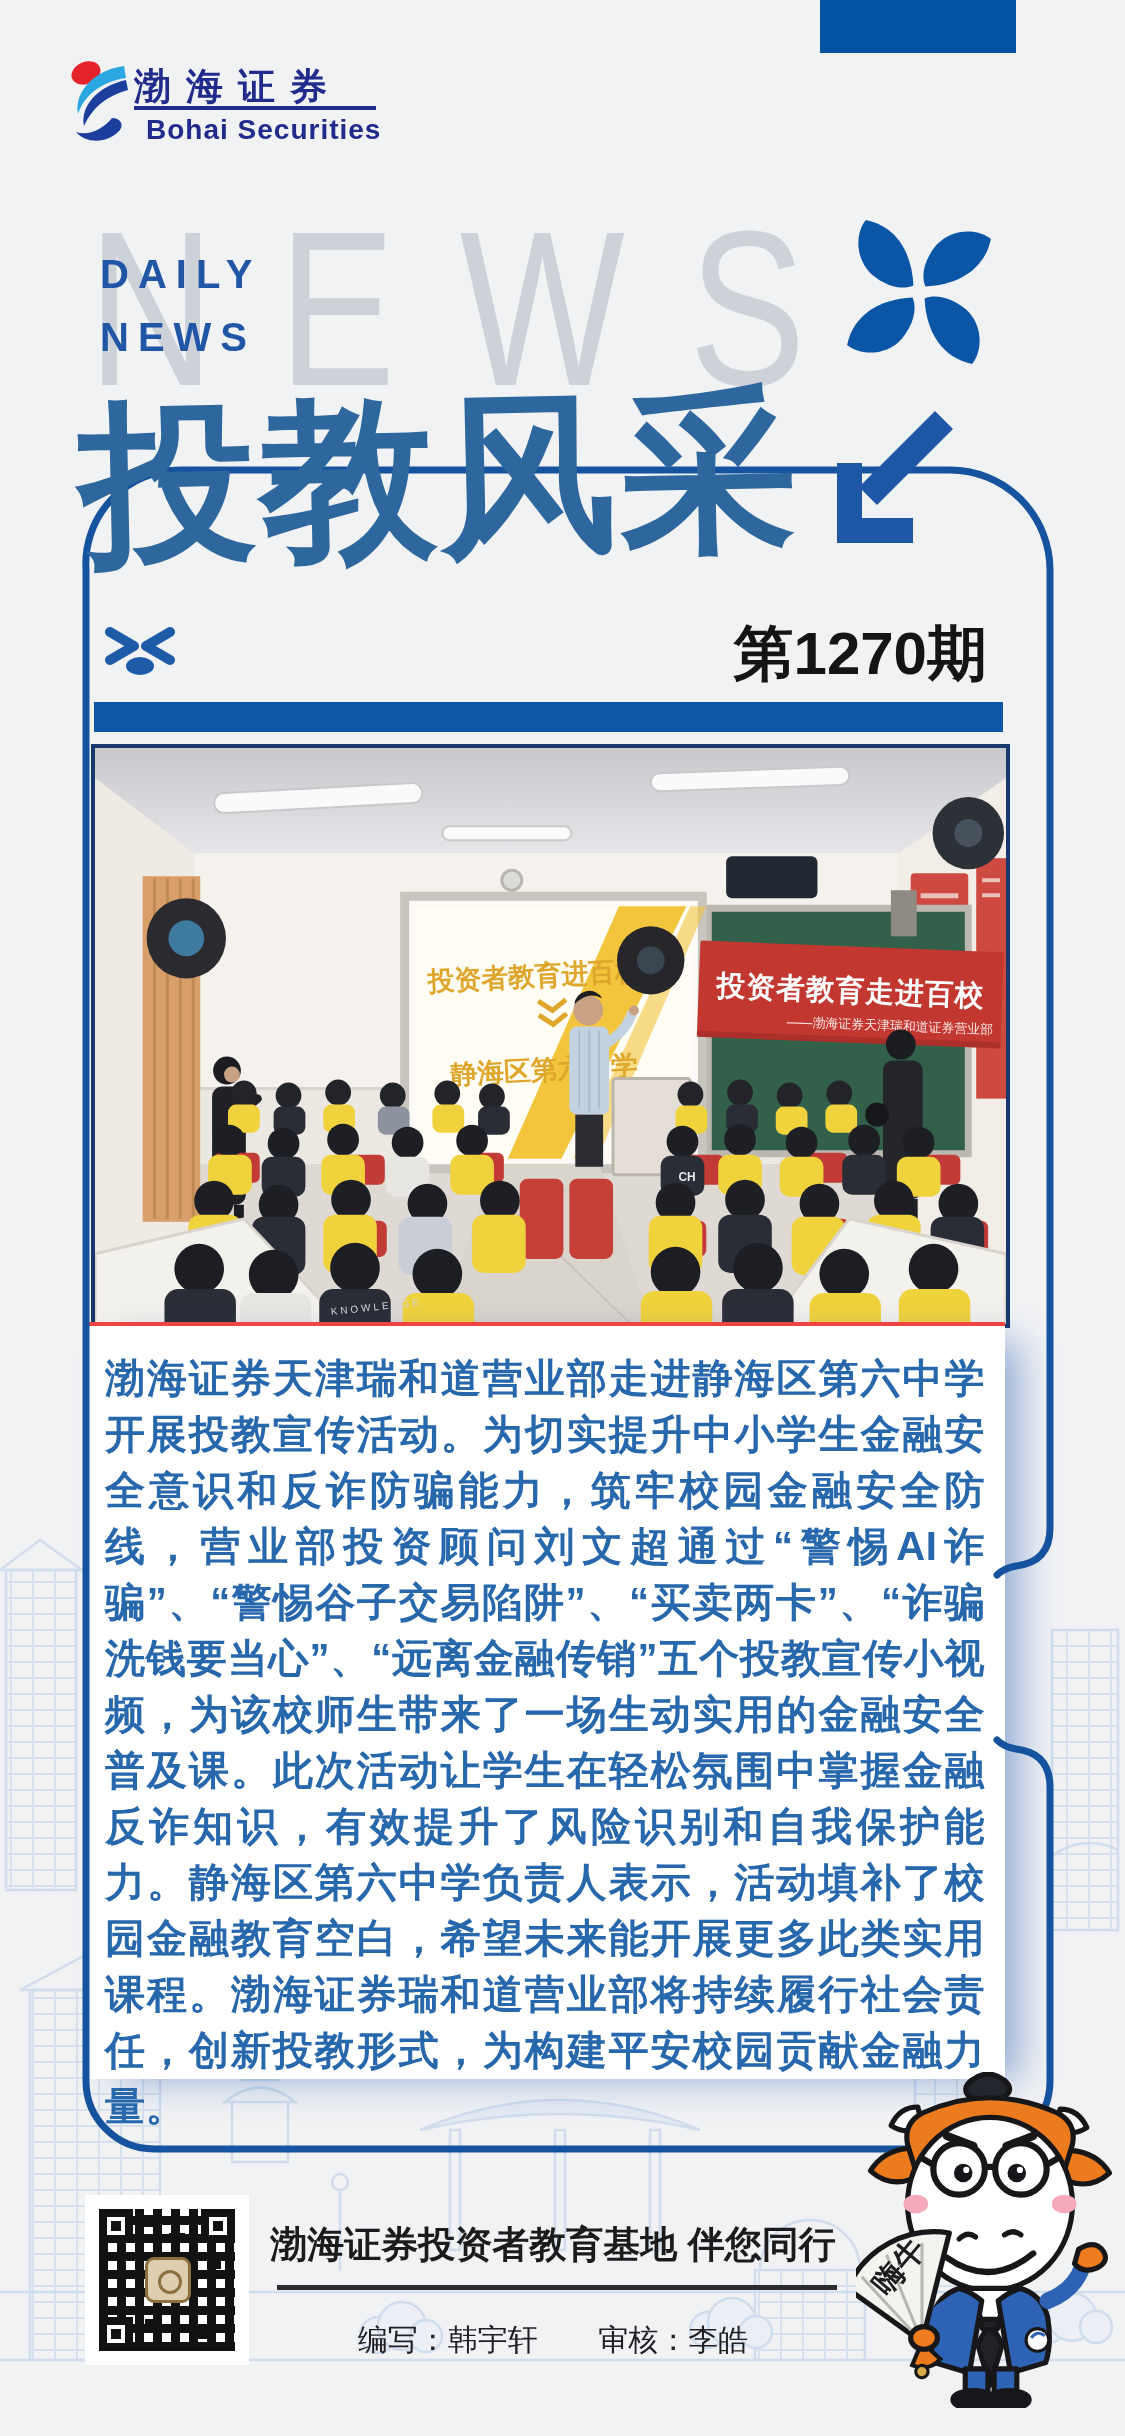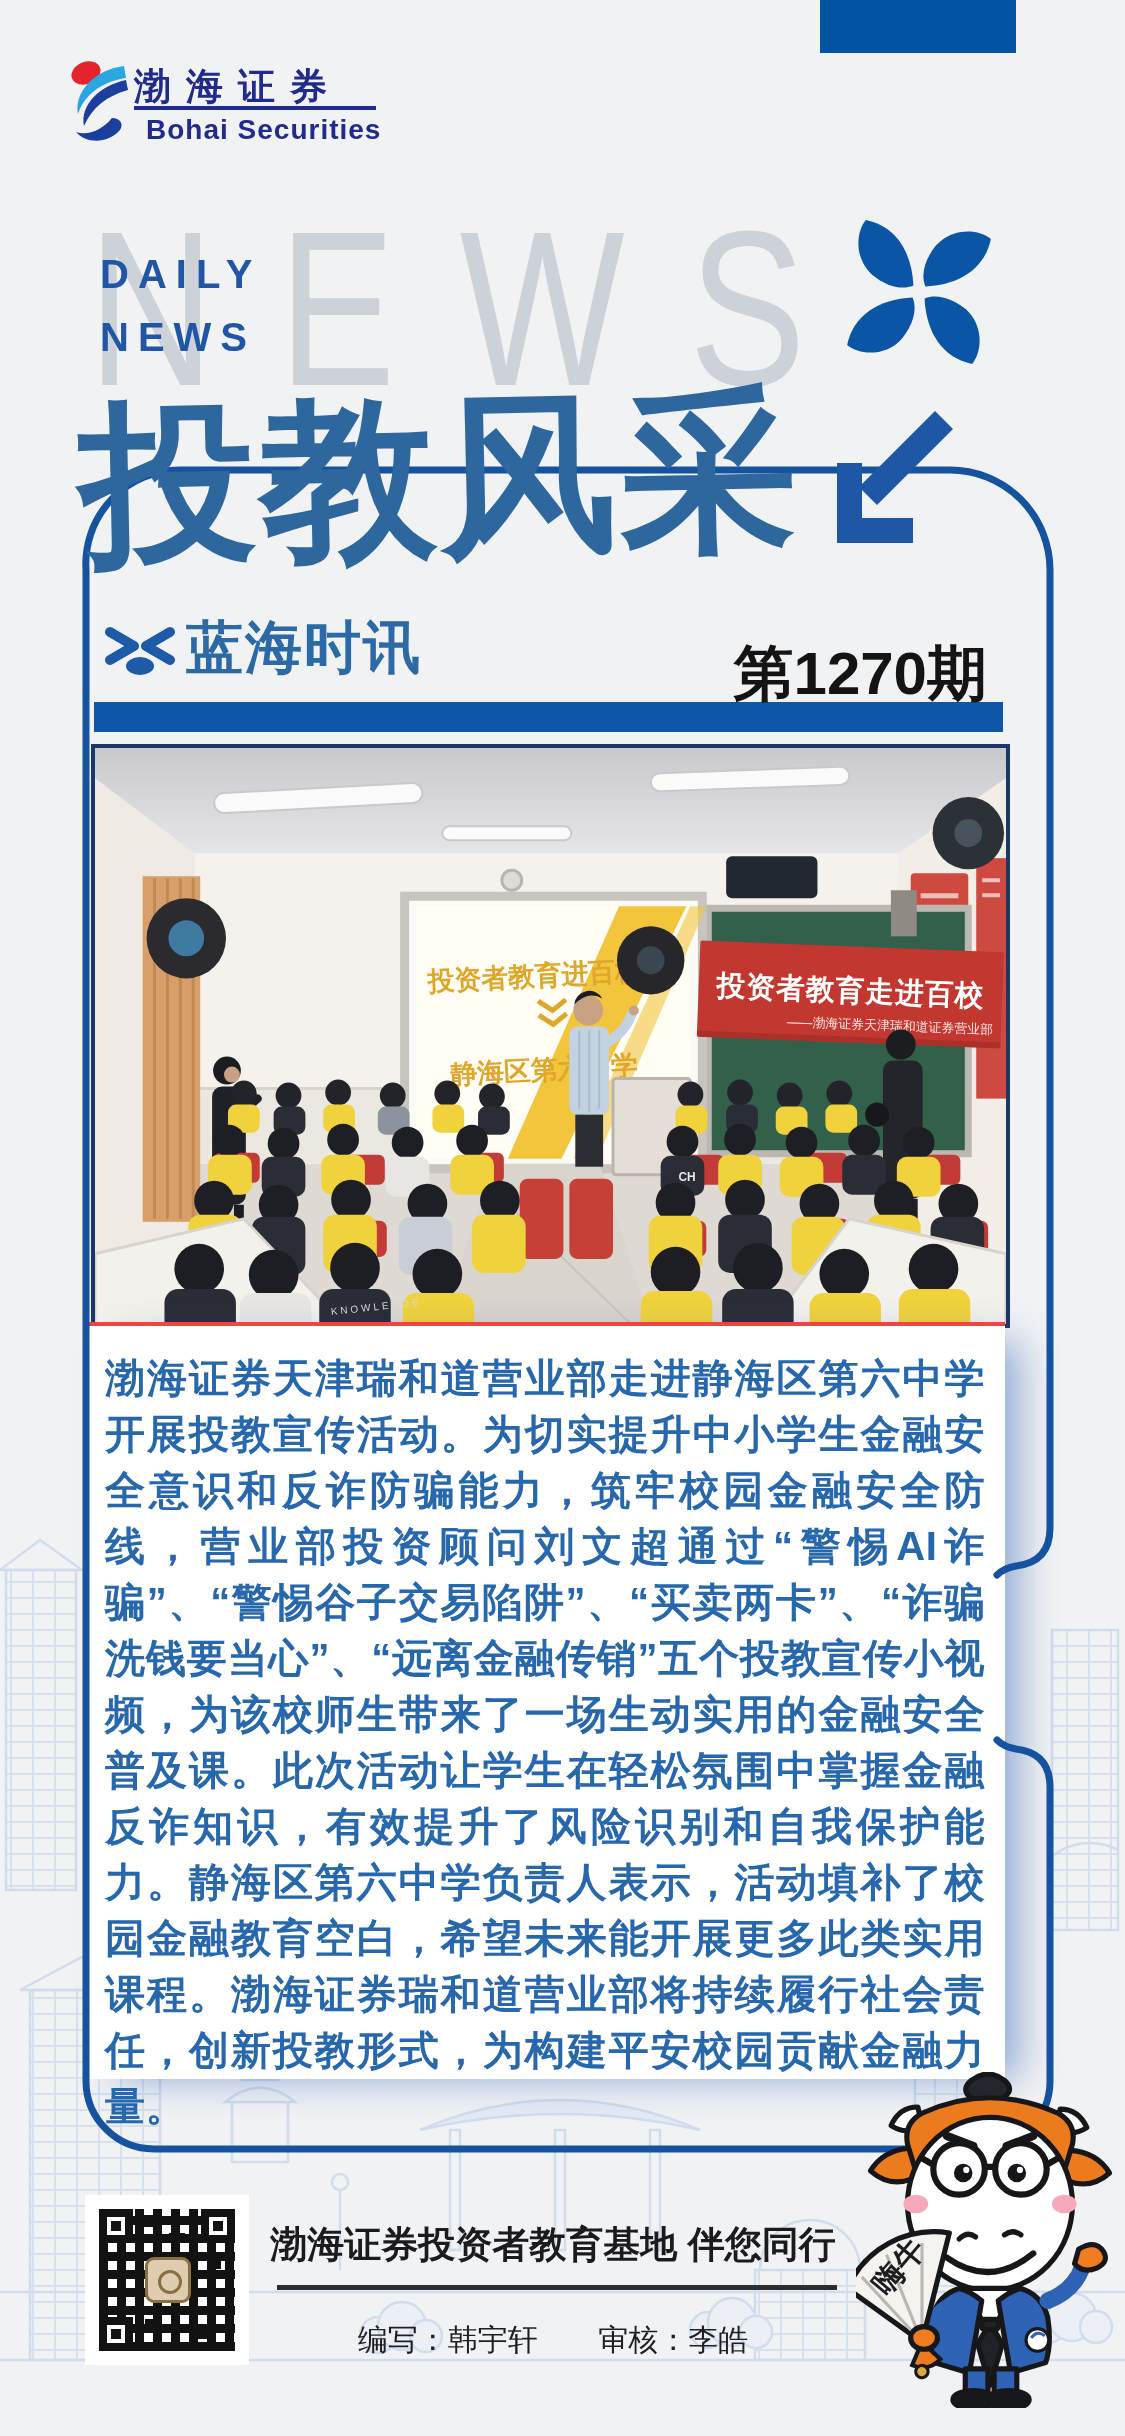--- a/index.html
+++ b/index.html
@@ -23,21 +23,21 @@
              transform:scale(1.04,1.32);transform-origin:top left;white-space:nowrap;z-index:1;line-height:1;}
   .daily1{left:100px;top:252px;font-size:40px;font-weight:700;color:#2156a6;letter-spacing:9px;z-index:2;}
   .daily2{left:100px;top:315px;font-size:40px;font-weight:700;color:#2156a6;letter-spacing:9px;z-index:2;}
   .pinwheel{left:838px;top:212px;width:162px;height:160px;z-index:2;}
   .main-title{left:80px;top:382px;width:770px;font-size:176px;font-weight:900;color:#2e679e;
               letter-spacing:4px;line-height:190px;transform:rotate(-1.2deg);white-space:nowrap;z-index:8;}
   .arrow-icon{left:830px;top:400px;width:130px;height:150px;z-index:7;}
 
   .section-row-icon{left:104px;top:624px;width:72px;height:52px;z-index:7;}
   .section-label{left:186px;top:610px;font-size:57px;font-weight:800;color:#2b6aa6;letter-spacing:2px;z-index:7;}
-  .issue{left:695px;top:614px;width:292px;text-align:right;font-size:60px;font-weight:800;color:#141414;z-index:7;margin-top:20px;}
+  .issue{left:695px;top:614px;width:292px;text-align:right;font-size:60px;font-weight:800;color:#141414;z-index:7;}
 
   .blue-bar{left:94px;top:702px;width:909px;height:30px;background:#0d57a6;z-index:4;}
 
   .photo{left:91px;top:744px;width:919px;height:584px;border:4px solid #19386b;box-sizing:border-box;
          background:#ded9d3;z-index:4;}
   .photo svg{display:block;width:100%;height:100%;}
 
   .article-card{left:85px;top:1322px;width:920px;height:757px;background:#ffffff;
                 border-top:4px solid #ef4444;box-sizing:border-box;z-index:5;
                 box-shadow:24px 10px 36px -10px rgba(30,85,175,.45);}
@@ -118,21 +118,20 @@
              A68 68 0 0 1 86 2081 V570 A94 94 0 0 1 180 470" fill="none" stroke="#15539f" stroke-width="7" stroke-linecap="round"></path>
   </svg>
 
   <svg class="abs section-row-icon" viewBox="0 0 72 52">
     <g stroke="#1d5ba9" stroke-width="10" fill="none" stroke-linecap="round" stroke-linejoin="round">
       <path d="M6 8 L30 22 L6 36"></path>
       <path d="M66 8 L42 22 L66 36"></path>
     </g>
     <ellipse cx="36" cy="42" rx="14" ry="9" fill="#1d5ba9"></ellipse>
   </svg>
-  <div class="abs section-label">蓝海时讯</div>
   <div class="abs issue">第1270期</div>
 
   <div class="abs blue-bar"></div>
 
   <div class="abs photo">
     <svg viewBox="0 0 918 575" preserveAspectRatio="none">
       <defs>
         <linearGradient id="ceil" x1="0" y1="0" x2="0" y2="1">
           <stop offset="0" stop-color="#c9c9cd"></stop>
             <stop offset="1" stop-color="#e9e9ec"></stop>

